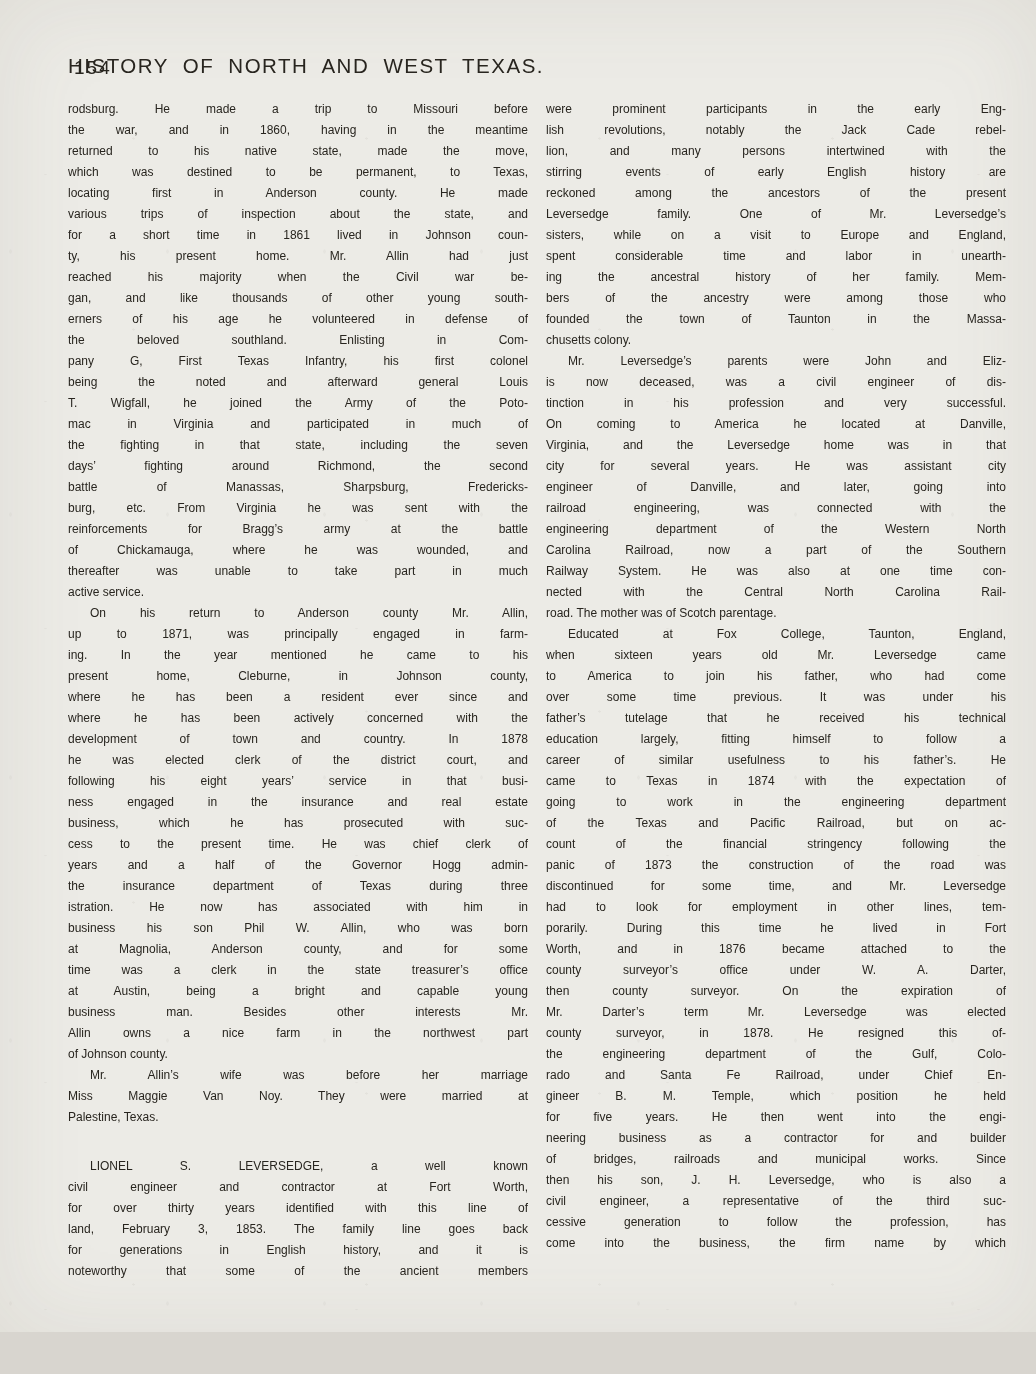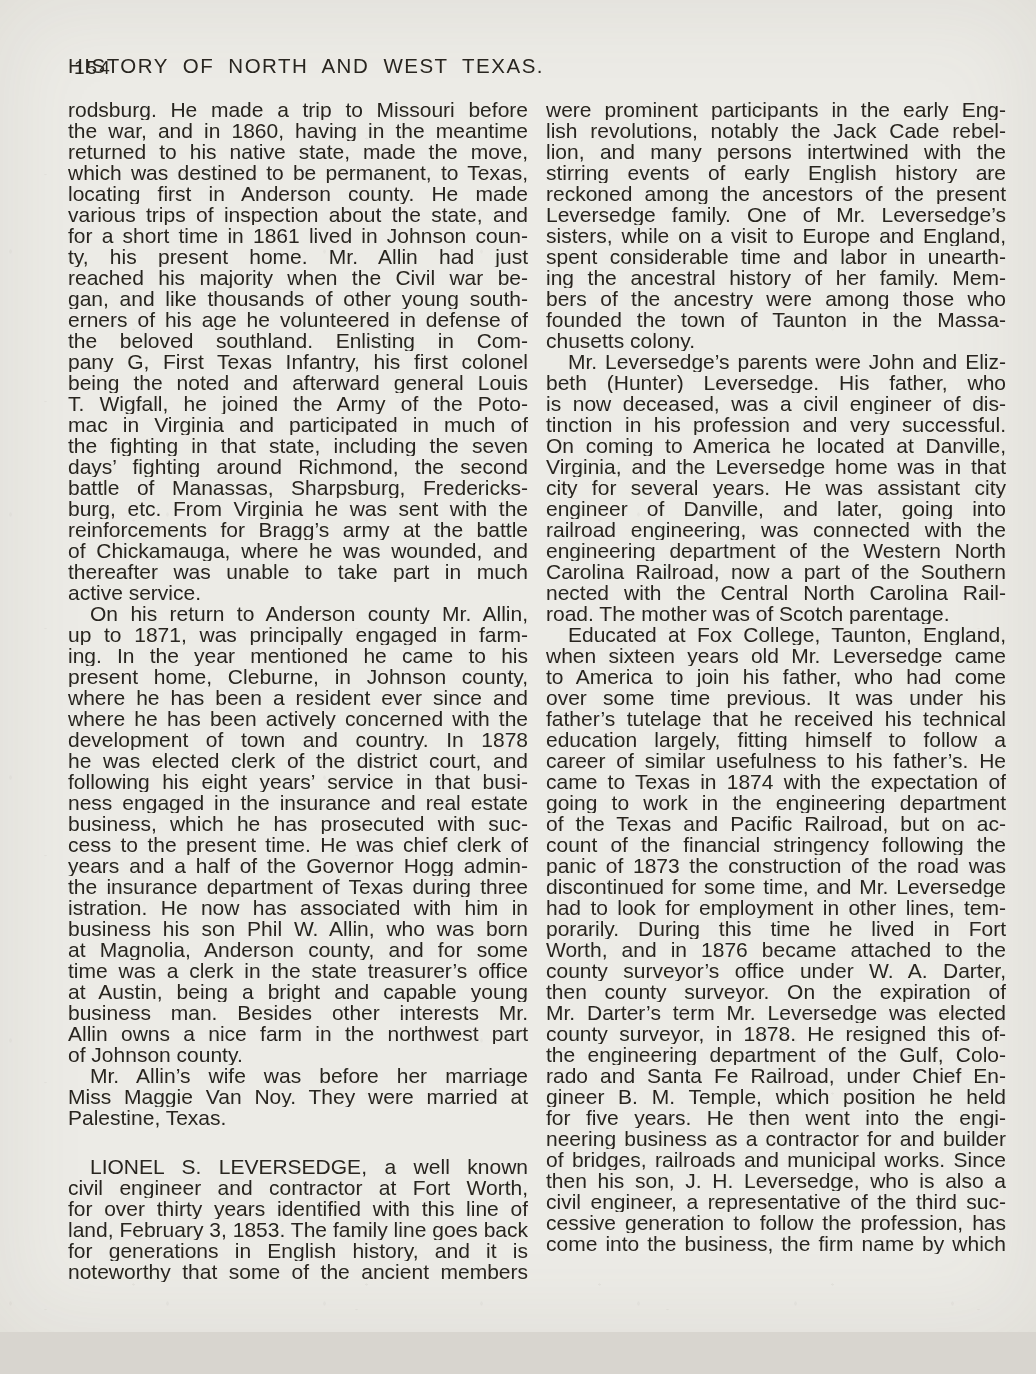--- a/index.html
+++ b/index.html
@@ -49,21 +49,21 @@
   }
   .columns {
     position: absolute;
     top: 99px;
     left: 68px;
     display: flex;
     gap: 18px;
   }
   .column {
     width: 460px;
-    font-size: 21px;
+    font-size: 12px;
     line-height: 21px;
   }
   .paragraph { margin: 0; }
   .paragraph.gap { margin-top: 28px; }
   .line {
     text-align: justify;
     text-align-last: justify;
     overflow: hidden;
     white-space: nowrap;
   }
@@ -154,30 +154,30 @@
           <div class="line">Leversedge family.  One of Mr. Leversedge’s</div>
           <div class="line">sisters, while on a visit to Europe and England,</div>
           <div class="line">spent considerable time and labor in unearth-</div>
           <div class="line">ing the ancestral history of her family. Mem-</div>
           <div class="line">bers of the ancestry were among those who</div>
           <div class="line">founded the town of Taunton in the Massa-</div>
           <div class="line endline">chusetts colony.</div>
         </div>
         <div class="paragraph">
           <div class="line indent">Mr. Leversedge’s parents were John and Eliz-</div>
-          <div class="line">beth (Hunter) Leversedge.  His father, who</div>
           <div class="line">is now deceased, was a civil engineer of dis-</div>
           <div class="line">tinction in his profession and very successful.</div>
           <div class="line">On coming to America he located at Danville,</div>
           <div class="line">Virginia, and the Leversedge home was in that</div>
           <div class="line">city for several years.  He was assistant city</div>
           <div class="line">engineer of Danville, and later, going into</div>
           <div class="line">railroad engineering, was connected with the</div>
           <div class="line">engineering department of the Western North</div>
           <div class="line">Carolina Railroad, now a part of the Southern</div>
+          <div class="line">Railway System.  He was also at one time con-</div>
           <div class="line">nected with the Central North Carolina Rail-</div>
           <div class="line endline">road.  The mother was of Scotch parentage.</div>
         </div>
         <div class="paragraph">
           <div class="line indent">Educated at Fox College, Taunton, England,</div>
           <div class="line">when sixteen years old Mr. Leversedge came</div>
           <div class="line">to America to join his father, who had come</div>
           <div class="line">over some time previous.  It was under his</div>
           <div class="line">father’s tutelage that he received his technical</div>
           <div class="line">education largely, fitting himself to follow a</div>

